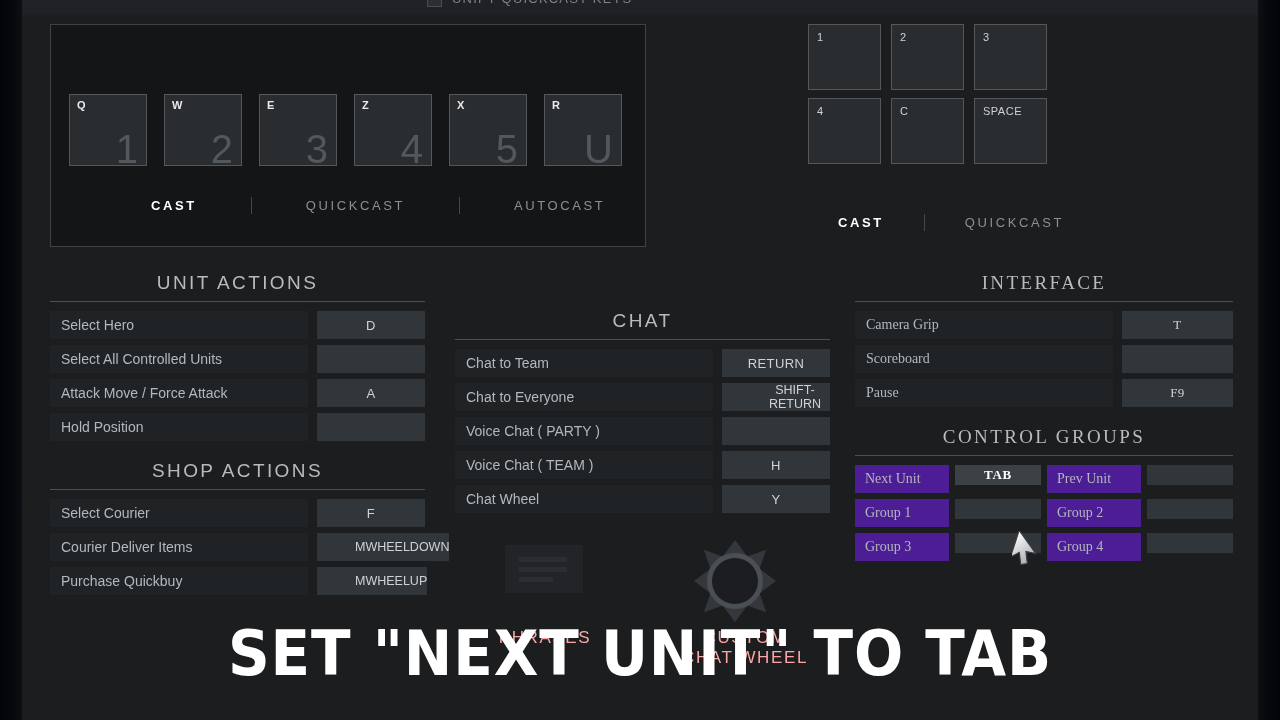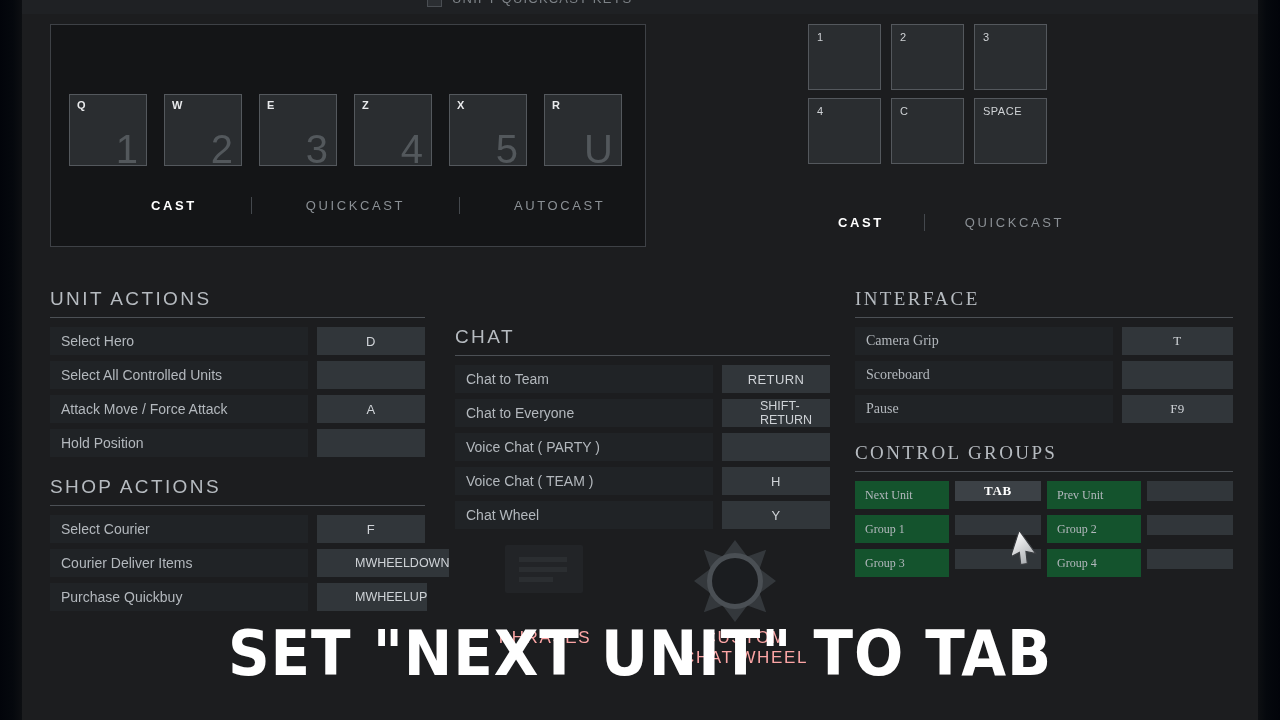--- a/index.html
+++ b/index.html
@@ -91,21 +91,21 @@
     position: absolute; left: 8px; top: 6px;
     font-size: 11px; color: #cfd2d5; letter-spacing: .5px;
   }
   .items-cast-tabs {
     position: absolute; left: 0; top: 190px; width: 100%;
     display: flex; align-items: center; padding-left: 30px;
   }
   .items-cast-tabs .tab-sep { margin: 0 40px; }
 
   
-  .col { position: absolute; top: 288px; }
+  .col { position: absolute; top: 272px; text-align: center; }
   .col-1 { left: 50px;  width: 375px; }
   .col-2 { left: 455px; width: 375px; margin-top: 38px; }
   .col-3 { left: 855px; width: 378px; font-family: Liberation Serif, serif; }
 
   .sec-title {
     font-size: 19px; letter-spacing: 2.4px;
     color: #b6bbc0; font-weight: normal;
     margin-bottom: 7px;
   }
   .sec-rule { height: 1px; background: #4c5055; margin-bottom: 9px; }
@@ -124,23 +124,23 @@
     background: #31363a;
     display: flex; align-items: center; justify-content: center;
     font-size: 13px; color: #cfd3d7; letter-spacing: .4px;
   }
   .bind-value.narrow-text { font-size: 12.5px; letter-spacing: 0; padding-left: 38px; }
 
   
   .cg-row { display: flex; gap: 6px; margin-bottom: 6px; }
   .cg-label {
     flex: 0 0 94px; height: 28px;
-    background: #14532d;
+    background: #4c1d95;
     display: flex; align-items: center; padding-left: 10px;
-    font-size: 12px; color: #b3b8bd;
+    font-size: 14px; color: #b3b8bd;
   }
   .cg-value {
     flex: 0 0 86px; height: 20px;
     background: #31363a;
     display: flex; align-items: center; justify-content: center;
     font-size: 13px; color: #cfd3d7;
   }
   .cg-value.highlight {
     background: #3c4146; color: #ffffff; font-weight: bold; letter-spacing: .8px;
   }

